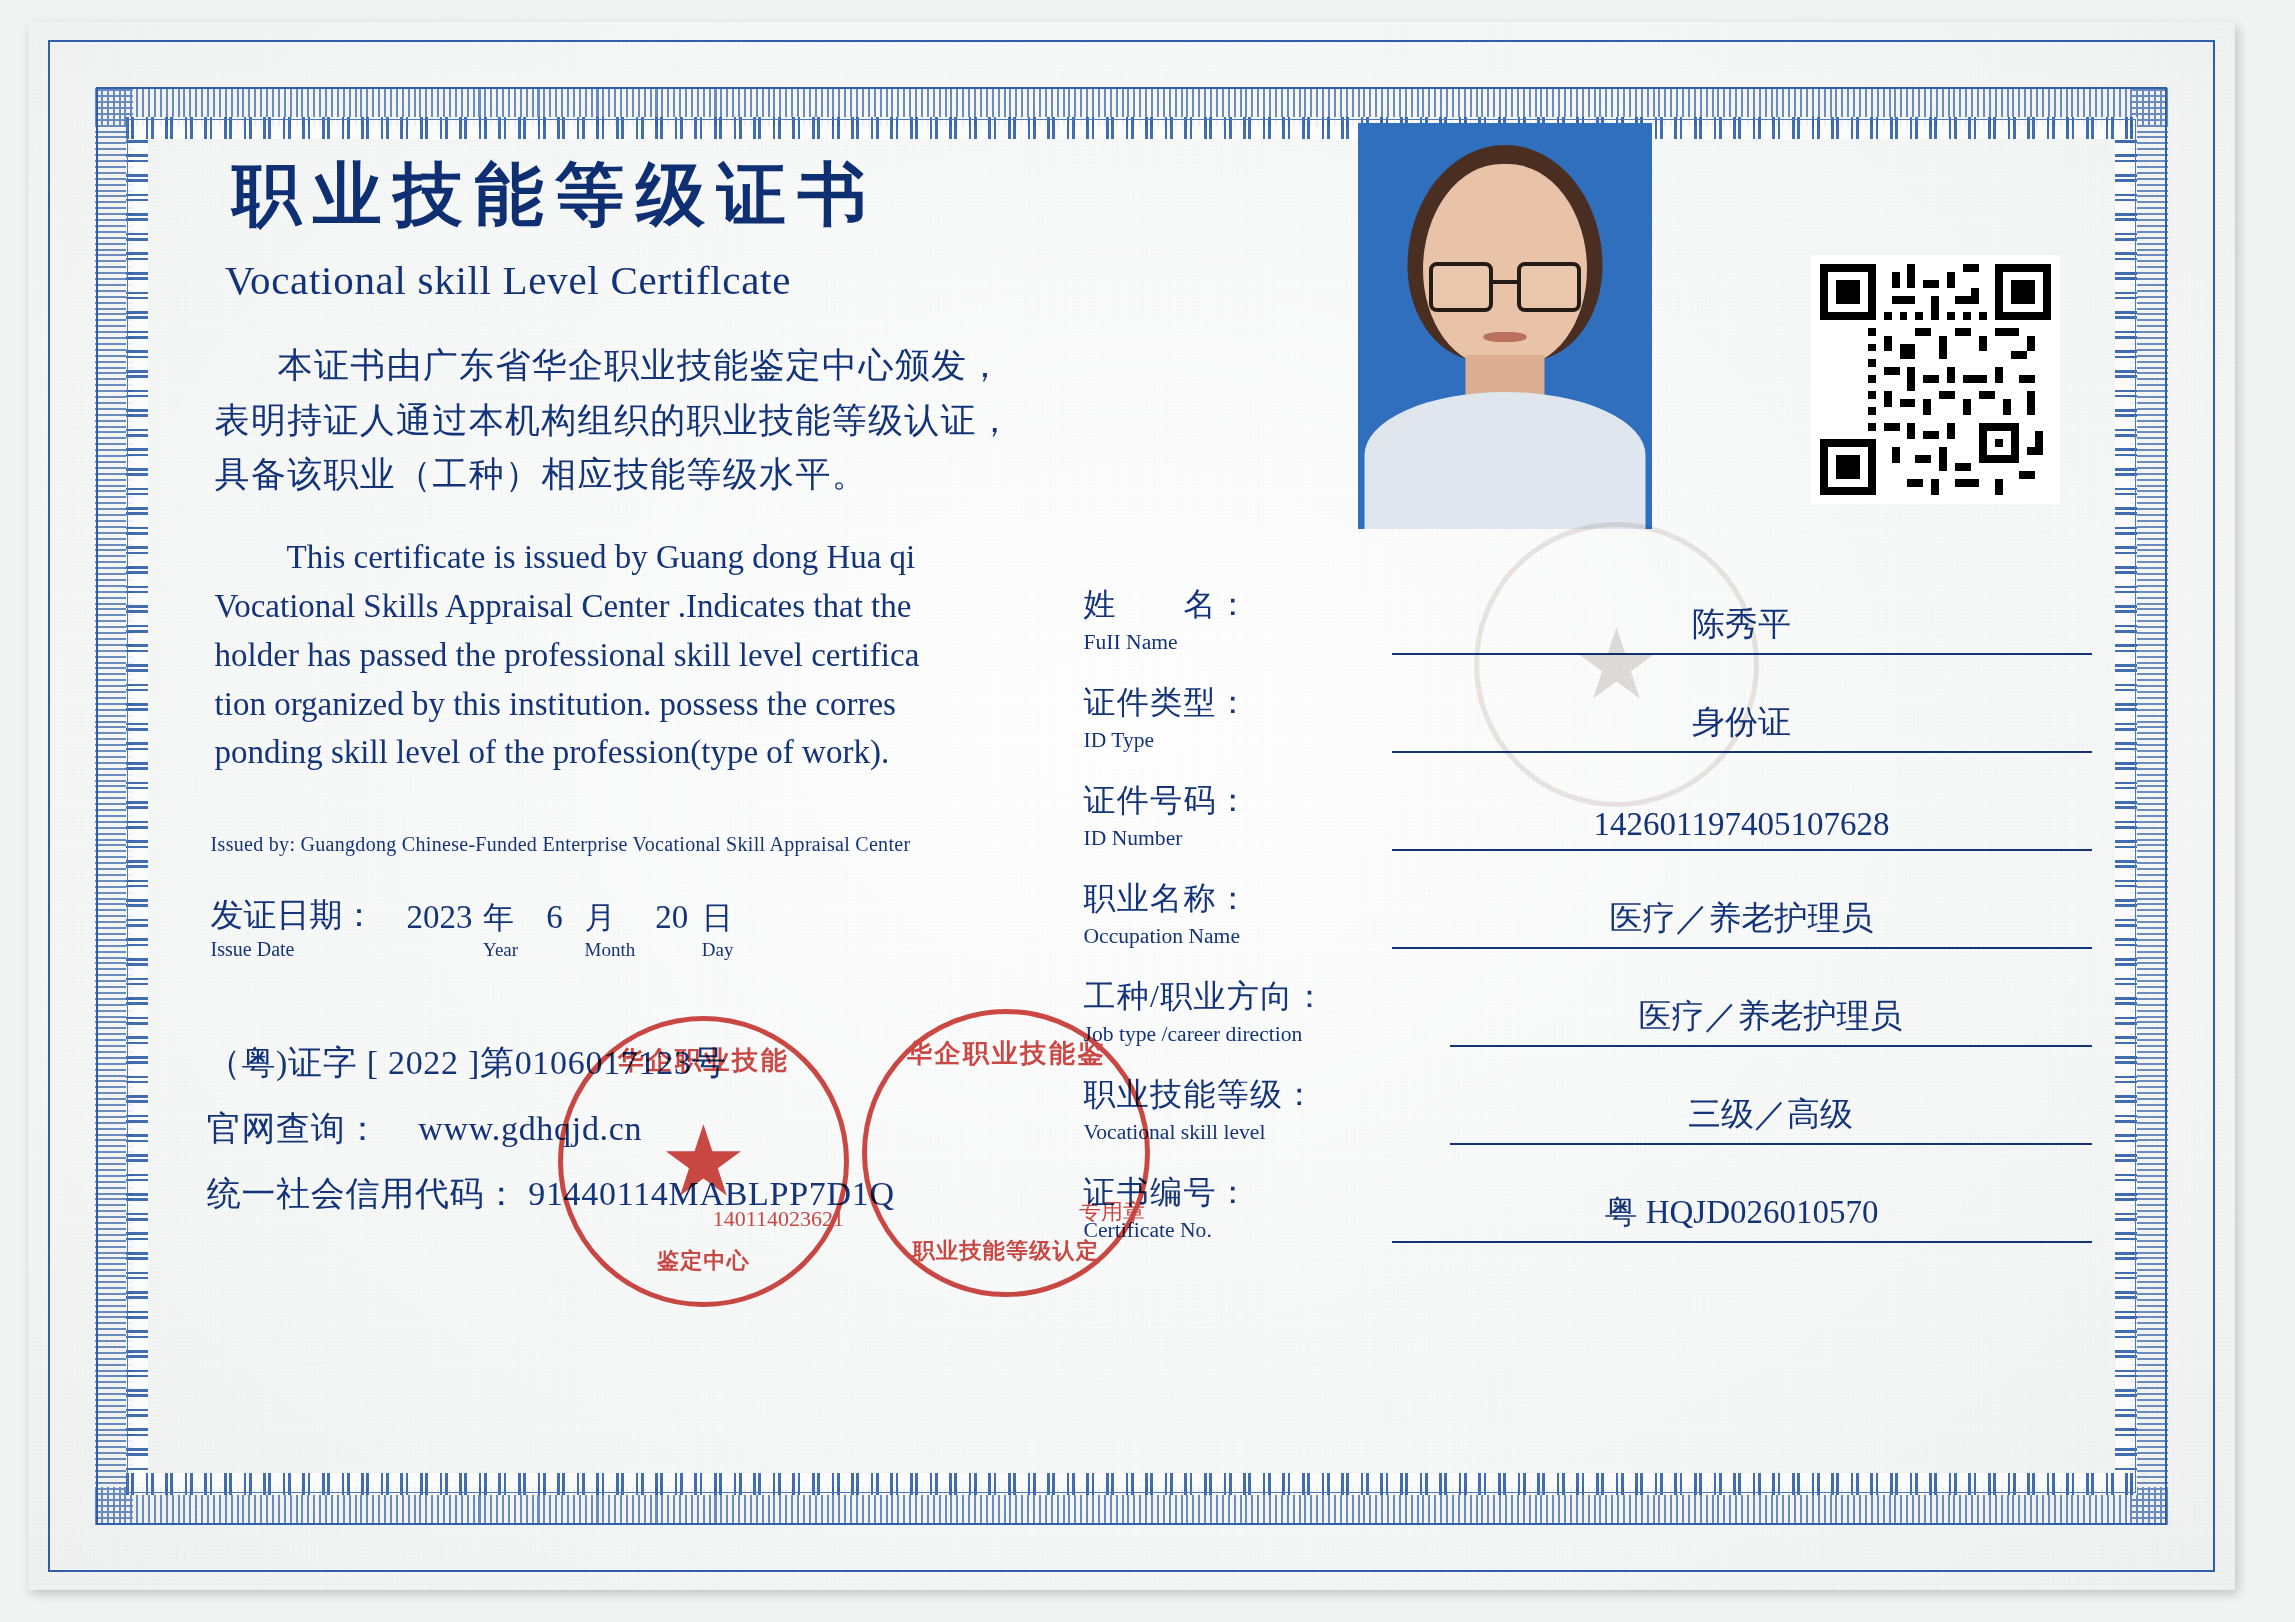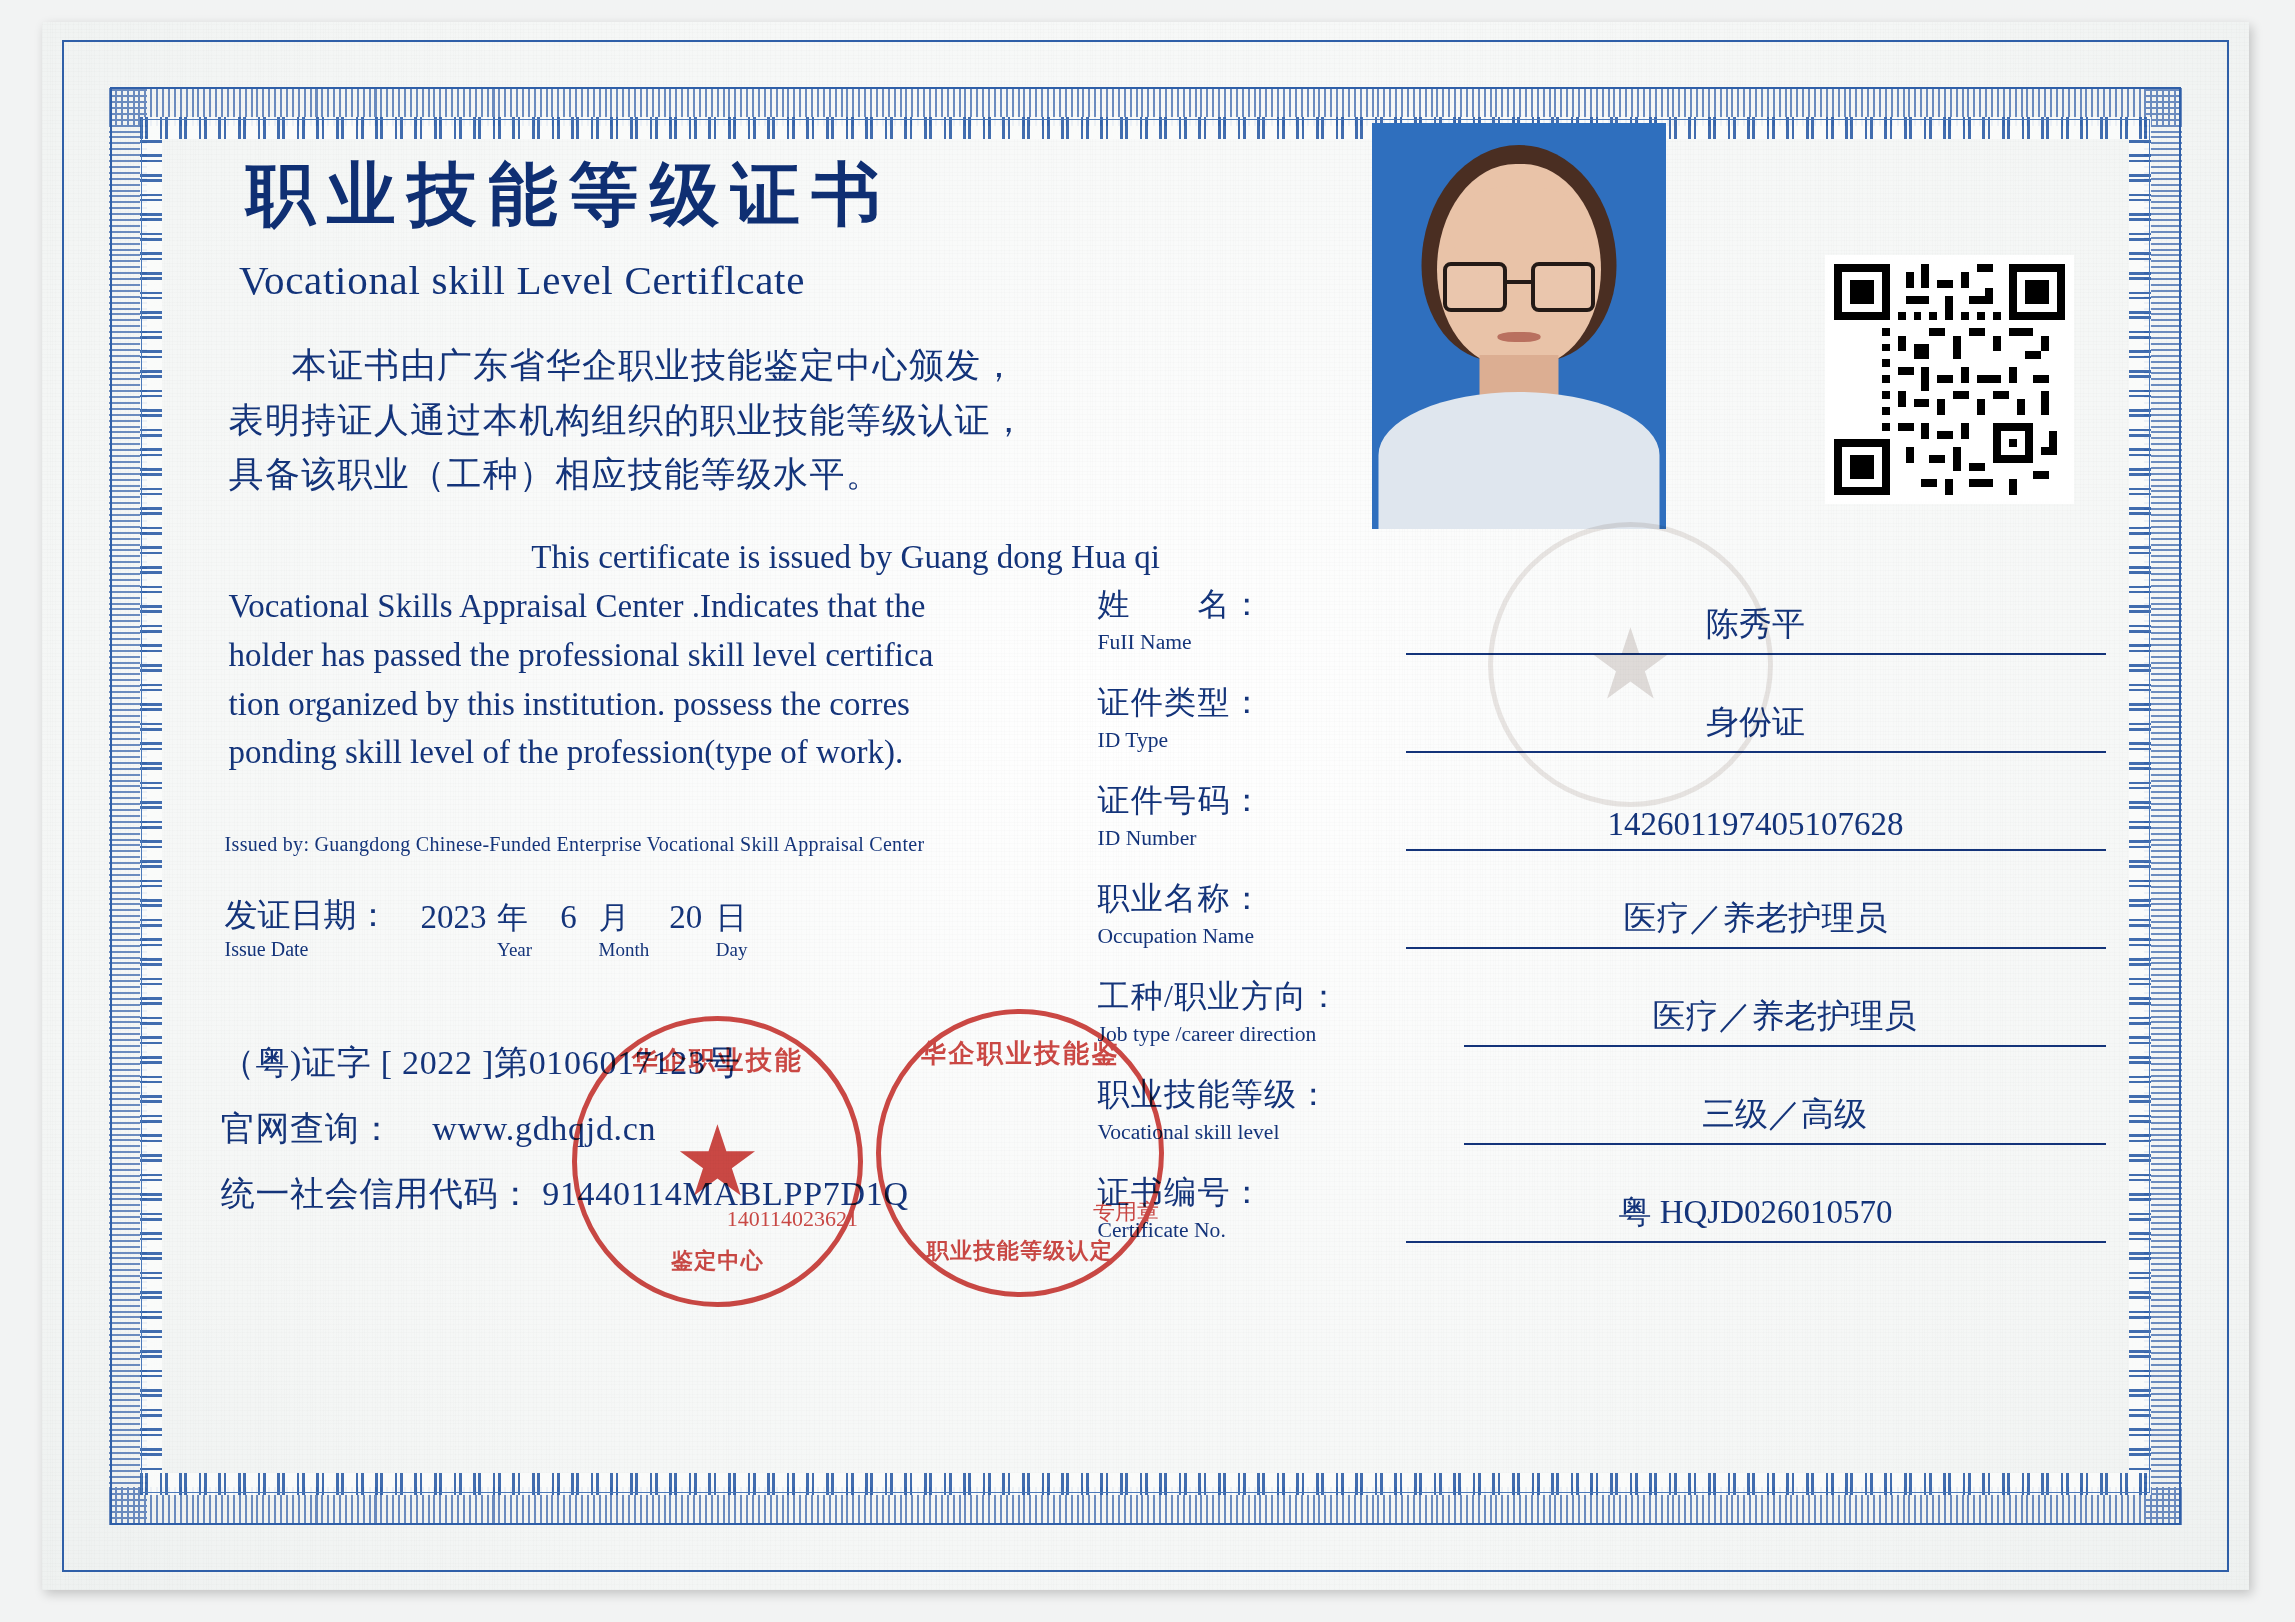--- a/index.html
+++ b/index.html
@@ -15,21 +15,21 @@
   }
 
   
   .page {
     position: absolute;
     inset: 0;
     background: #f2f3f3;
   }
   .cert-sheet {
     position: absolute;
-    left: 42px;
+    left: 28px;
     top: 22px;
     width: 2207px;
     height: 1568px;
     background: #bef264;
     box-shadow: 2.6px 3.9px 10.5px rgba(0,0,0,0.20);
   }
   
   .paper-tex {
     position: absolute;
     inset: 0;
@@ -121,21 +121,21 @@
     color: #14347a;
     letter-spacing: 1.3px;
   }
   .para-cn .indent { margin-left: 63px; }
   .para-en {
     margin: 31px 0 0 23.6px;
     font-size: 33px;
     line-height: 1.48;
     color: #14347a;
   }
-  .para-en .indent { margin-left: 72px; text-align: right; }
+  .para-en .indent { margin-left: 72px; }
 
   .issuer-block { margin: 56px 0 0 19.6px; }
   .issuer-cn { font-size: 33px; color: #14347a; letter-spacing: 0.7px; }
   .issuer-en { font-size: 20px; color: #14347a; margin-top: 3.9px; letter-spacing: 0.3px; }
 
   .date-row {
     margin: 37px 0 0 19.6px;
     display: flex;
     align-items: flex-end;
   }

